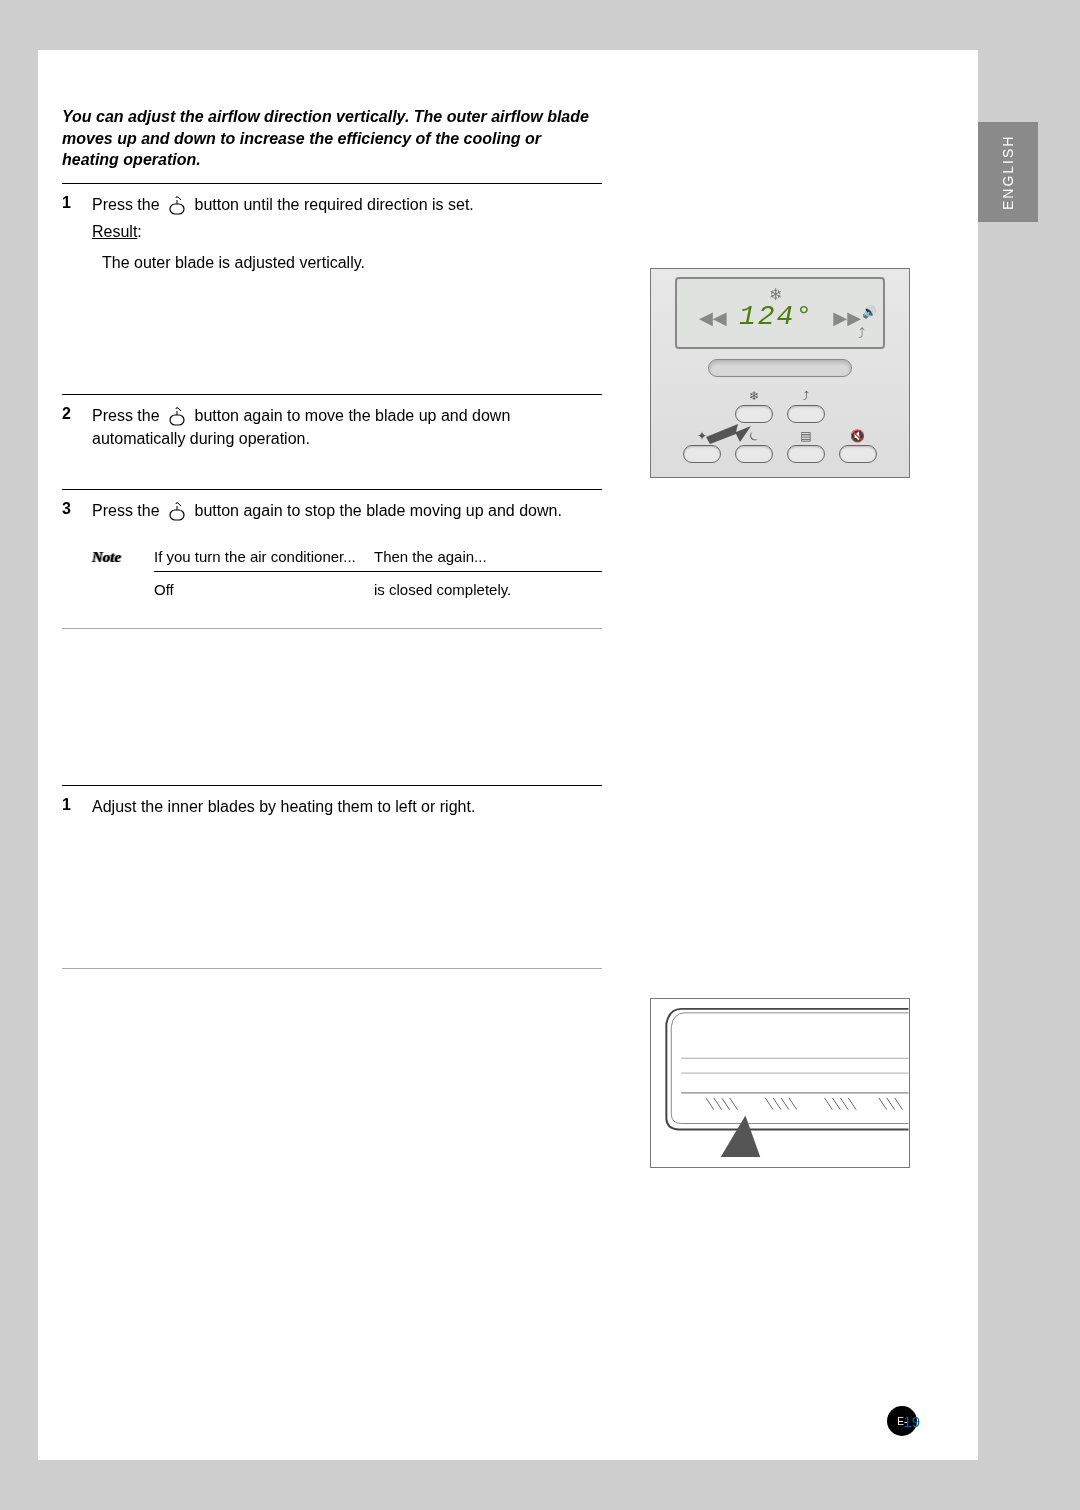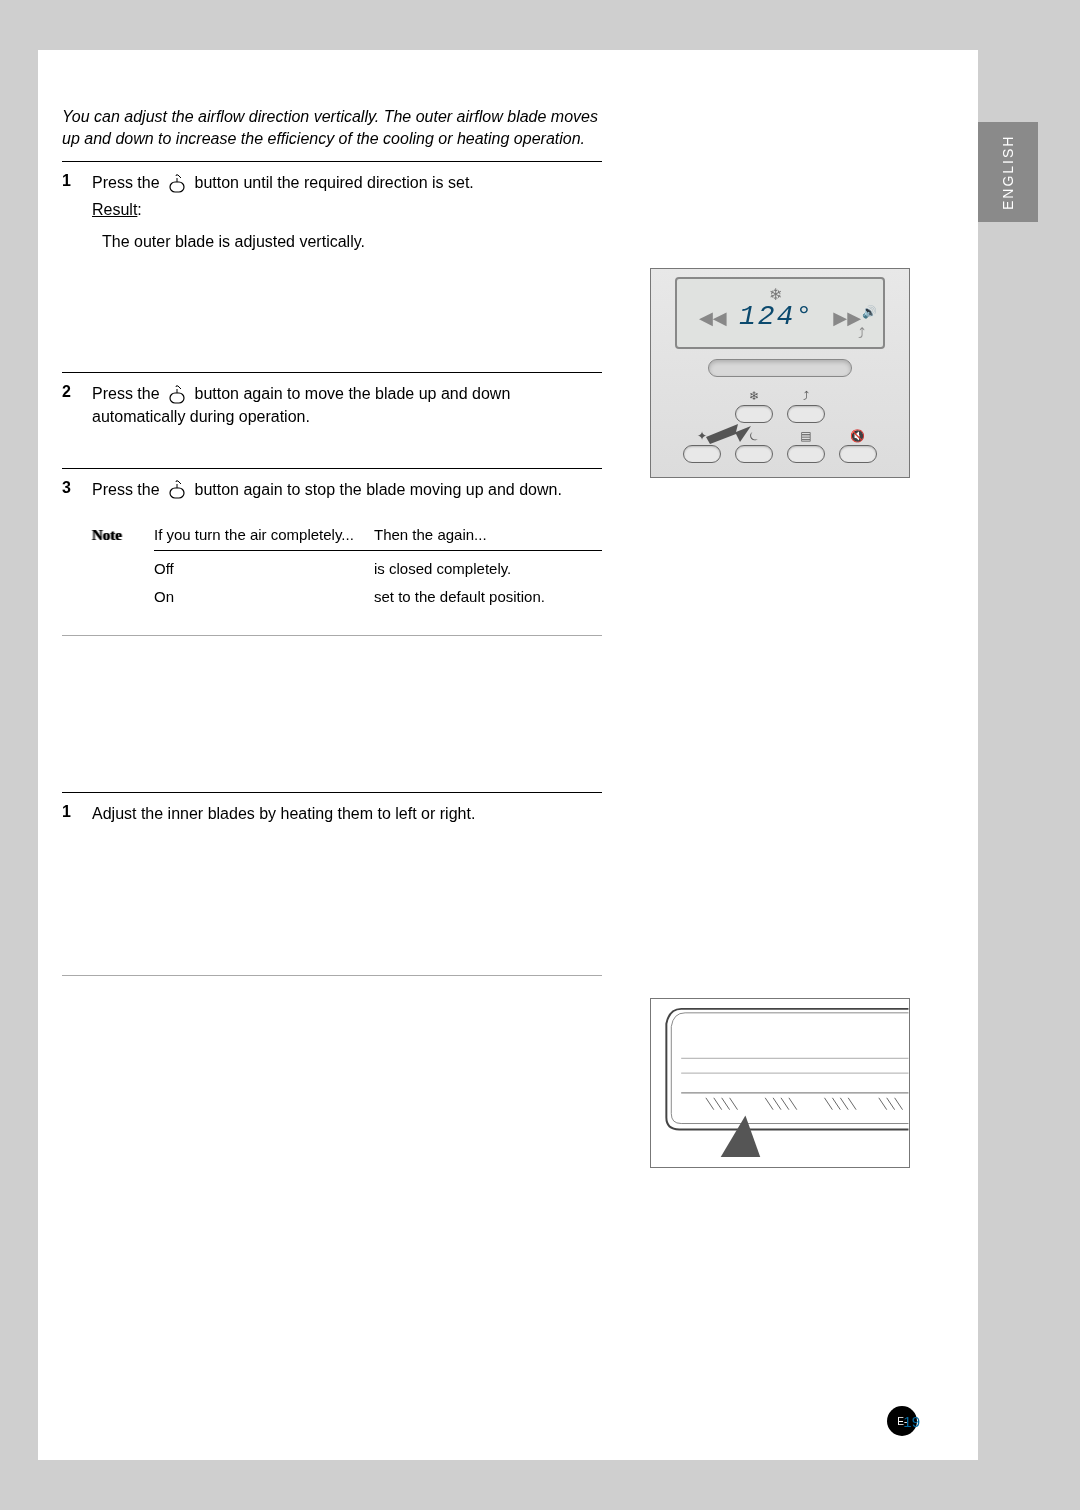--- a/index.html
+++ b/index.html
@@ -52,21 +52,21 @@
     margin: 5px 5px 5px 0;
   }
   .content-col {
     position: relative;
     margin-top: 56px;
     margin-left: 24px;
     width: 540px;
   }
   .intro {
     font-style: italic;
-    font-weight: normal;
+    font-weight: bold;
     font-size: 16px;
     line-height: 1.35;
     margin-bottom: 12px;
   }
   .hr-thin {
     border: none;
     border-top: 1px solid #000;
     margin: 6px 0 10px 0;
   }
   .hr-light {
@@ -110,20 +110,21 @@
     width: 22px;
     height: 22px;
   }
   .note-row {
     display: flex;
     gap: 14px;
     margin-top: 24px;
     font-size: 15px;
   }
   .note-label {
+    font-style: italic;
     font-weight: bold;
     font-family: "Times New Roman", serif;
     text-shadow: 1px 0 #999, -1px 0 #999;
     width: 48px;
     flex-shrink: 0;
   }
   .note-table {
     flex: 1;
   }
   .note-head {
@@ -156,21 +157,21 @@
     border: 2px solid #888;
     border-radius: 4px;
     background: #e0e2e0;
     position: relative;
     margin-bottom: 10px;
   }
   .lcd-snow { position: absolute; left: 92px; top: 6px; font-size: 16px; color: #777; }
   .lcd-arrow-l { position: absolute; left: 22px; top: 28px; font-size: 18px; color: #888; }
   .lcd-arrow-r { position: absolute; right: 22px; top: 28px; font-size: 18px; color: #888; }
   .lcd-sound { position: absolute; right: 6px; top: 26px; font-size: 12px; color: #888; }
-  .lcd-temp { position: absolute; left: 62px; top: 22px; font-family: "Courier New", monospace; font-size: 28px; letter-spacing: 2px; color: #0c4a6e; font-style: italic; }
+  .lcd-temp { position: absolute; left: 62px; top: 22px; font-family: "Courier New", monospace; font-size: 28px; letter-spacing: 2px; color: #4d7c0f; font-style: italic; }
   .lcd-swing { position: absolute; right: 18px; bottom: 6px; font-size: 14px; color: #888; }
   .dial {
     width: 144px;
     height: 22px;
     border: 1.5px solid #888;
     border-radius: 11px;
     background: #d8d8d8;
     margin-bottom: 12px;
     box-shadow: inset 0 2px 4px rgba(0,0,0,0.2);
   }
@@ -298,30 +299,26 @@
               <rect x="4" y="9" width="14" height="10" rx="5" fill="none" stroke="#000" stroke-width="1.2"></rect>
               <line x1="11" y1="5" x2="11" y2="9" stroke="#000"></line>
             </svg>
         </span>
         <span>button again to stop the blade moving up and down.</span>
 
         <div class="note-row">
           <div class="note-label">Note</div>
           <div class="note-table">
             <div class="note-head">
-              <div>If you turn the air completely...</div>
+              <div>If you turn the air conditioner...</div>
               <div>Then the again...</div>
             </div>
             <div class="note-body-row">
               <div>Off</div>
               <div>is closed completely.</div>
-            </div>
-            <div class="note-body-row">
-              <div>On</div>
-              <div>set to the default position.</div>
             </div>
           </div>
         </div>
       </div>
     </div>
 
     <div style="height:18px"></div>
     <hr class="hr-light">
   </div>
 

